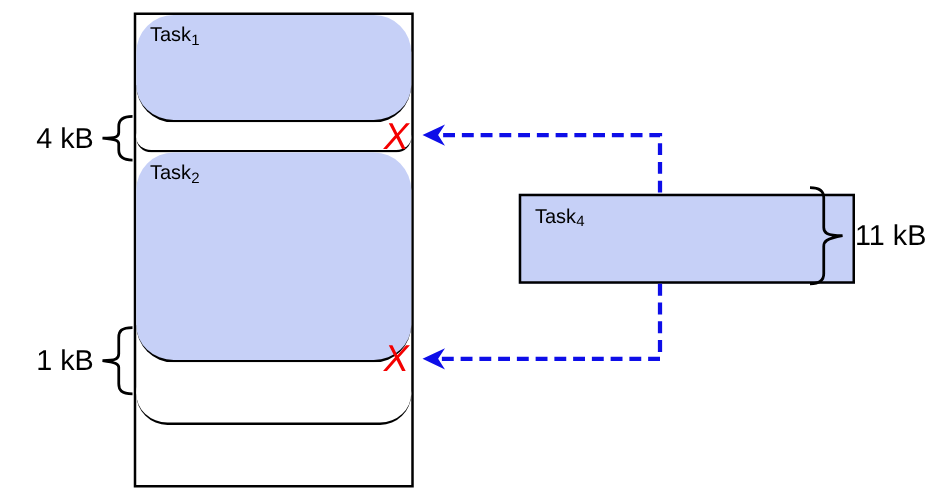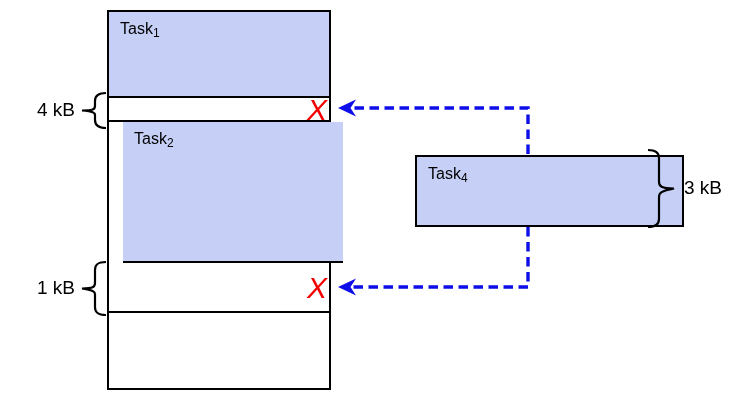--- a/index.html
+++ b/index.html
@@ -22,28 +22,29 @@
     left: 107px; top: 10px;
     width: 224px; height: 380px;
     border: 2px solid var(--block-border, #000);
     box-sizing: border-box;
     background: #fff;
     z-index: 1;
   }
   .seg {
     box-sizing: border-box;
     width: 100%;
+    border-radius: 30px;
   }
   .seg.task {
     background: var(--block-fill, #C6D0F7);
   }
   .seg.gap { background: #fff; }
   .seg-task1 { height: 86px; border-bottom: 2px solid var(--block-border,#000); }
   .seg-gap1  { height: 24px; border-bottom: 2px solid var(--block-border,#000); }
-  .seg-task2 { height: 141px; border-bottom: 2px solid var(--block-border,#000); margin-left: 14px; }
+  .seg-task2 { height: 168px; border-bottom: 2px solid var(--block-border,#000); }
   .seg-gap2  { height: 50px; border-bottom: 2px solid var(--block-border,#000); }
   .seg-task3 { height: 75px; }
 
   .task-label {
     padding: 7px 0 0 11px;
     font-size: 16px;
     line-height: 1.2;
     color: var(--text-color, #000);
     white-space: nowrap;
   }
@@ -60,21 +61,21 @@
     width: 269px; height: 72px;
     border: 2px solid var(--block-border, #000);
     box-sizing: border-box;
     background: var(--block-fill, #C6D0F7);
     z-index: 2;
   }
 
   
   .size-label {
     position: absolute;
-    font-size: 19px;
+    font-size: 23px;
     line-height: 24px;
     color: var(--text-color, #000);
     white-space: nowrap;
   }
   .label-4kb  { left: 15px; top: 98px;  width: 60px; text-align: right; }
   .label-8kb  { left: 15px; top: 276px; width: 60px; text-align: right; }
   .label-12kb { left: 684px; top: 176px; }
 
   
   .reject-x {
@@ -126,21 +127,21 @@
     </div>
     <div class="seg gap seg-gap2"></div>
   </div>
 
   <div class="task4-box">
     <div class="task-label"><span>Task</span><sub>4</sub></div>
   </div>
 
   <div class="size-label label-4kb">4 kB</div>
   <div class="size-label label-8kb">1 kB</div>
-  <div class="size-label label-12kb">3 kB</div>
+  <div class="size-label label-12kb">11 kB</div>
 
   <span class="reject-x reject-x-1">X</span>
   <span class="reject-x reject-x-2">X</span>
 
   <svg class="overlay" viewBox="0 0 753 401">
 
     <path class="brace" d="M 106 93 C 98 93, 95 96, 95 101 L 95 106 C 95 109.5, 93 110.5, 82 110.5 C 93 111.5, 95 112.5, 95 115 L 95 120 C 95 125, 98 128, 106 128"></path>
 
     <path class="brace" d="M 106 262 C 97 262, 95 265, 95 270 L 95 283 C 95 287, 93 288.5, 82 288.5 C 93 290, 95 291.5, 95 294 L 95 307 C 95 312, 97 315, 106 315"></path>
 

